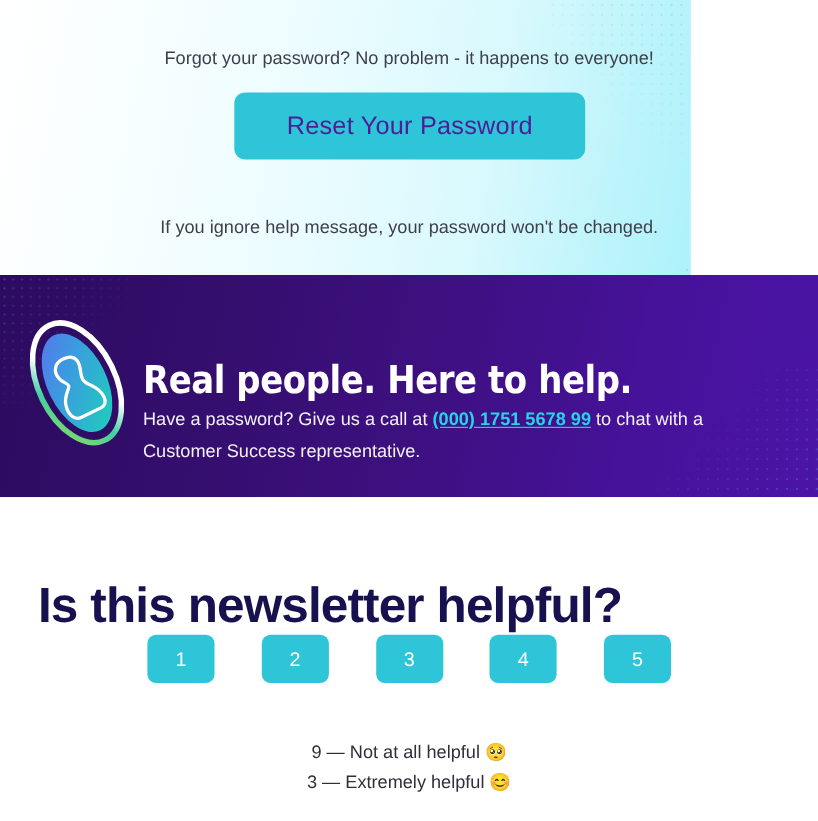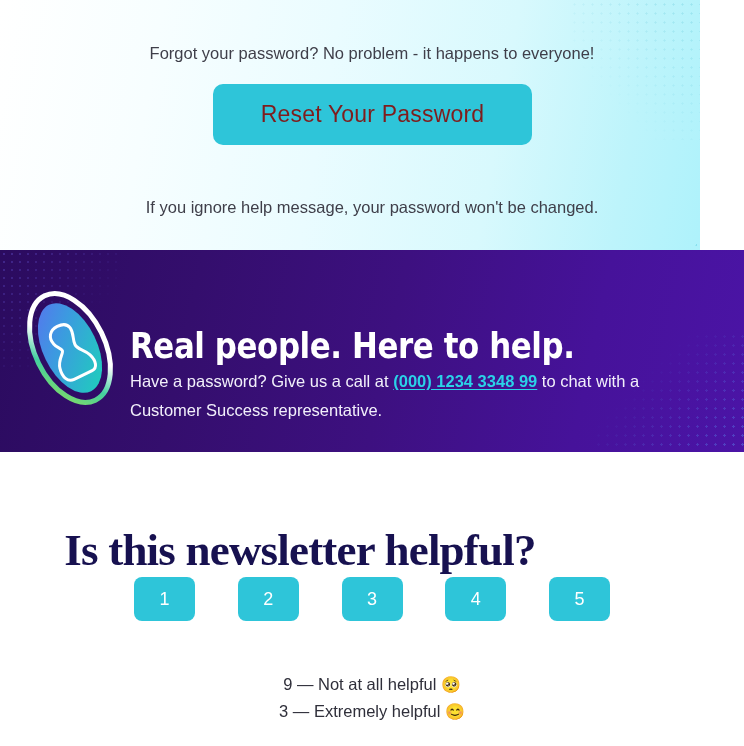--- a/index.html
+++ b/index.html
@@ -17,21 +17,21 @@
 
   .email {
     width: 744px;
     height: 746px;
     position: relative;
   }
 
   
   .reset-section {
     position: relative;
-    width: 700px;
+    width: 628px;
     height: 250px;
     background:
       radial-gradient(circle at 97% 96%, rgba(0,160,190,.22) 0.8px, transparent 1.1px) 0 0/9px 9px,
       linear-gradient(100deg, #ffffff 0%, #f7feff 22%, #eafcff 46%, #d8f9fd 70%, #bdf4fb 88%, #aef2fb 100%);
     background-repeat: no-repeat, no-repeat;
     background-size: 120px 120px, 100% 100%;
     background-position: right 0 bottom 0, 0 0;
     box-sizing: border-box;
     overflow: hidden;
   }
@@ -58,21 +58,21 @@
 
   .reset-btn {
     position: absolute;
     left: 213px;
     top: 84px;
     width: 319px;
     height: 61px;
     border: none;
     border-radius: 10px;
     background: #2ec5d9;
-    color: #7f1d1d;
+    color: #4c1d95;
     font-family: "Liberation Sans", sans-serif;
     font-size: 23px;
     letter-spacing: .2px;
     cursor: pointer;
     padding: 0;
   }
 
   .ignore-text {
     position: absolute;
     left: 0; top: 178px;
@@ -158,21 +158,21 @@
     height: 294px;
     background: #ffffff;
   }
 
   .rating-heading {
     position: absolute;
     left: 0;
     top: 487px;
     width: 600px;
     text-align: center;
-    font-family: Liberation Serif, serif;
+    font-family: Liberation Sans, sans-serif;
     font-size: 45px;
     font-weight: bold;
     letter-spacing: -0.8px;
     color: #171150;
     white-space: nowrap;
   }
 
   .rating-buttons {
     position: absolute;
     left: 134px;
@@ -248,21 +248,21 @@
         <ellipse cx="52" cy="65" rx="35" ry="58" fill="none" stroke="url(#ringGrad)" stroke-width="5"></ellipse>
         <ellipse cx="52" cy="65" rx="27" ry="48" fill="url(#ovalGrad)"></ellipse>
         <path d="M50 40 C41 40 37 47 39 54 C40 59 44 61 44 64 C44 67 36 70 34 79 C32 88 35 95 42 95 L62 95 C68 95 70 88 67 80 C64 72 58 70 58 64 C58 58 62 54 61 47 C60 42 56 40 50 40 Z" fill="none" stroke="#ffffff" stroke-width="3" stroke-linejoin="round"></path>
       </g>
     </svg>
   </div>
 
   <h2 class="help-heading">Real people. Here to help.</h2>
 
   <p class="help-body">
-    <span>Have a password? Give us a call at </span><a class="phone-link" href="#">(000) 1234 3348 99</a><span> to chat with a Customer Success representative.</span>
+    <span>Have a password? Give us a call at </span><a class="phone-link" href="#">(000) 1751 5678 99</a><span> to chat with a Customer Success representative.</span>
   </p>
 
   <section class="rating-section"></section>
 
   <h2 class="rating-heading">Is this newsletter helpful?</h2>
 
   <div class="rating-buttons">
     <button class="rating-btn">1</button>
     <button class="rating-btn">2</button>
     <button class="rating-btn">3</button>

